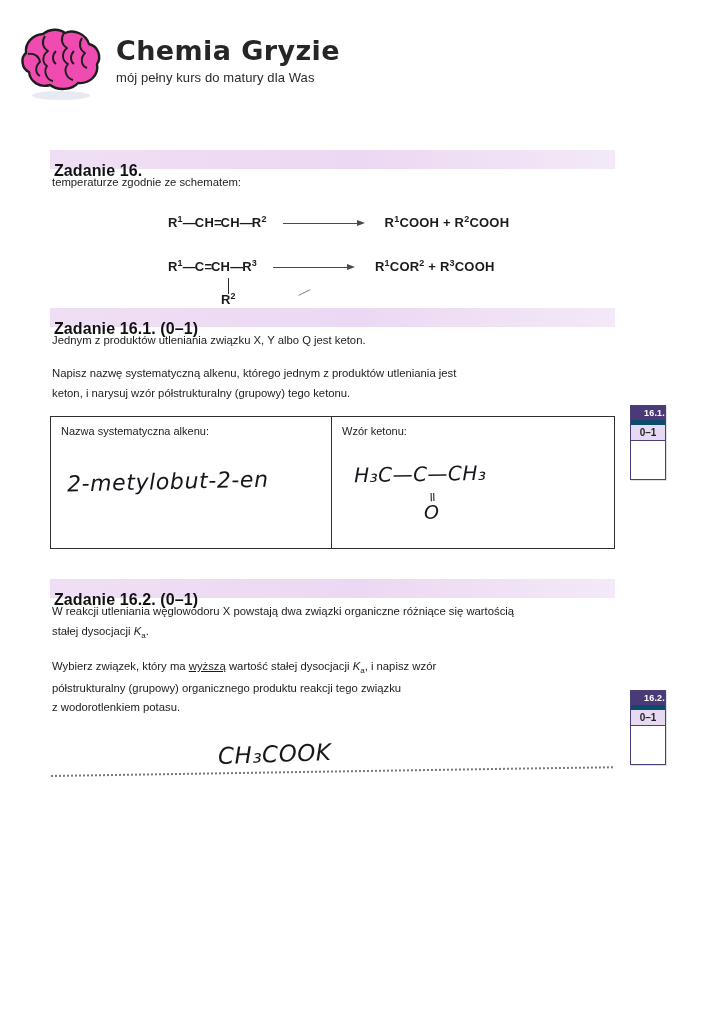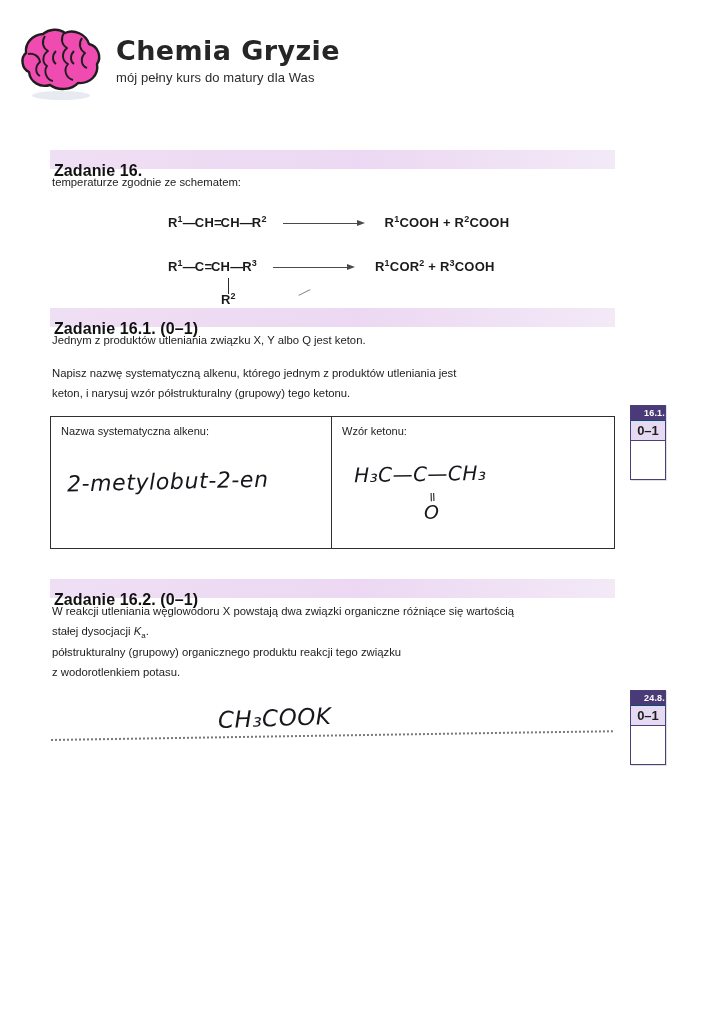--- a/index.html
+++ b/index.html
@@ -274,25 +274,25 @@
     color: #ffffff;
     font-size: 9px;
     font-weight: bold;
     text-align: right;
     padding: 2px 0 2px 0;
     letter-spacing: .2px;
   }
   .score-range {
     background: #e6daf2;
     color: #1e1e1e;
-    font-size: 13px;
+    font-size: 10px;
     font-weight: bold;
     text-align: center;
     padding: 2px 0;
-    border-top: 1px solid #0c4a6e;
+    border-top: 5px solid #0c4a6e;
     border-bottom: 1px solid #4a3f78;
   }
   .score-blank {
     height: 38px;
     background: #ffffff;
   }
 </style>
 </head>
 <body>
 
@@ -374,34 +374,37 @@
     <div style="position:relative;height:22px;margin-top:30px;">
       <div class="hl-band" style="top:0;"></div>
       <div class="task-head">Zadanie 16.2. (0–1)</div>
     </div>
 
     <div class="para">W reakcji utleniania węglowodoru X powstają dwa związki organiczne różniące się wartością</div>
     <div class="para">
       <span>stałej dysocjacji </span><span class="it">K</span><sub>a</sub><span>.</span>
     </div>
 
+    <div class="para bold" style="margin-top:16px;">
+      <span>Wybierz związek, który ma </span><span class="u">wyższą</span><span> wartość stałej dysocjacji </span><span class="it">K</span><sub>a</sub><span>, i napisz wzór</span>
+    </div>
     <div class="para bold">półstrukturalny (grupowy) organicznego produktu reakcji tego związku</div>
     <div class="para bold">z wodorotlenkiem potasu.</div>
 
     <div class="dots-wrap">
       <div class="dots"></div>
       <div class="hand hw-line-answer">CH₃COOK</div>
     </div>
 
     <div class="score-box" style="left:580px; top:255px;">
       <div class="score-id">16.1.</div>
       <div class="score-range">0–1</div>
       <div class="score-blank"></div>
     </div>
 
     <div class="score-box" style="left:580px; top:540px;">
-      <div class="score-id">24.8.</div>
+      <div class="score-id">16.2.</div>
       <div class="score-range">0–1</div>
       <div class="score-blank"></div>
     </div>
 
   </div>
 </div>
 
 </body></html>

